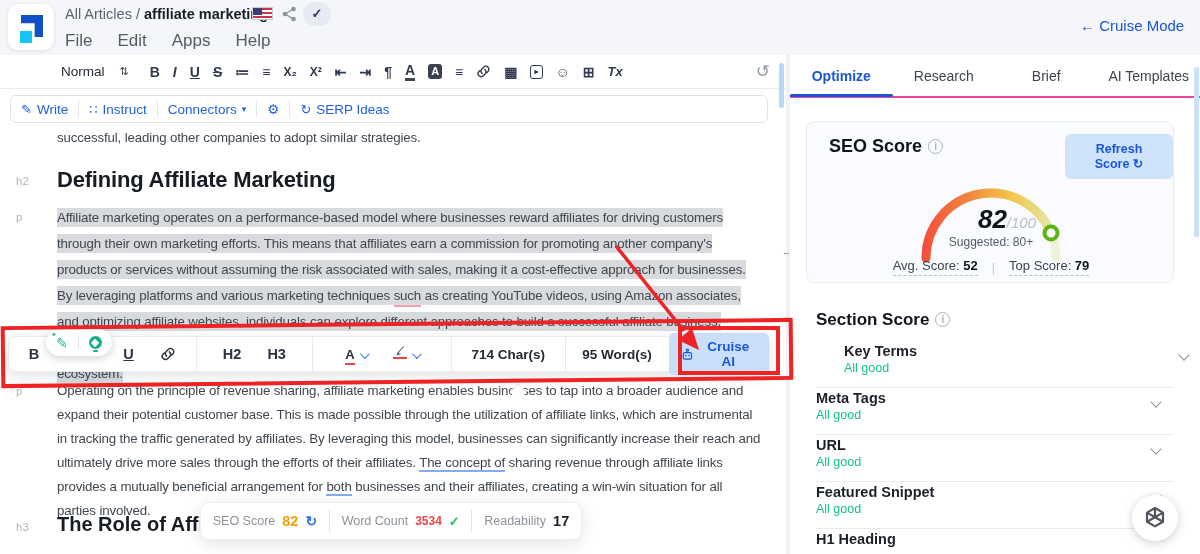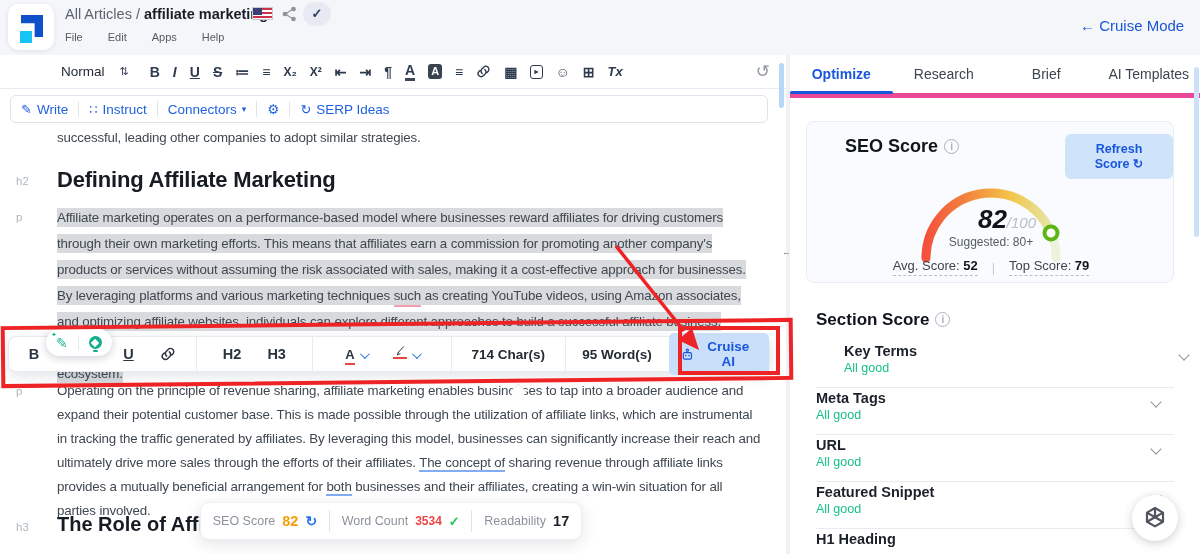--- a/index.html
+++ b/index.html
@@ -12,21 +12,21 @@
   .logo-card{left:8px;top:4px;width:46px;height:46px;background:#fff;border-radius:10px;box-shadow:0 1px 4px rgba(30,40,70,.10);}
   .logo-arrow{left:13px;top:11px;width:22px;height:22px;background:#1050c8;
     clip-path:polygon(0 0,100% 0,100% 100%,62% 100%,62% 38%,0 38%);}
   .logo-sq{left:12px;top:27px;width:12px;height:12px;background:#18c3f7;}
   .crumb{left:65px;top:6px;font-size:14.5px;color:#5b6470;}
   .crumb b{color:#181d26;font-weight:700;}
   .flag{left:252px;top:7px;width:21px;height:13px;background:repeating-linear-gradient(#c9344a 0 2px,#fff 2px 4px);border:0.5px solid #c8ccd2;}
   .flag i{position:absolute;left:0;top:0;width:9px;height:7px;background:#3a3f77;}
   .share-ic{left:282px;top:6px;}
   .check-pill{left:303px;top:2px;width:28px;height:24px;border-radius:13px;background:#e7eaf3;color:#333d63;font-size:13px;text-align:center;line-height:24px;font-weight:700;}
-  .menurow{left:65px;top:31px;font-size:11px;color:#525b66;display:flex;gap:25px;}
+  .menurow{left:65px;top:31px;font-size:17px;color:#525b66;display:flex;gap:25px;}
   .menurow span{cursor:default;}
   .cruise-mode{left:1080px;top:17px;color:#1a56db;font-size:15px;font-weight:500;}
 
   
   .editor{left:0;top:55px;width:786px;height:499px;background:#fff;}
   .fmt-toolbar{left:0;top:0;width:786px;height:34px;border-bottom:1px solid #e8ebef;display:flex;align-items:center;gap:13px;padding-left:14px;color:#2e3a4e;font-size:14px;}
   .fmt-toolbar .tname{font-size:13.5px;color:#222a35;margin-right:2px;margin-left:47px;}
   .fmt-toolbar .caret{font-size:11px;color:#3a4556;margin-right:8px;}
   .ic{font-size:14px;color:#2e3a4e;font-weight:600;line-height:16px;cursor:pointer;}
   .ic.u{text-decoration:underline;}
@@ -77,26 +77,26 @@
   .sp-refresh{color:#2672e8;font-weight:700;font-size:14px;}
   .sp-check{color:#21c55d;font-weight:700;font-size:13px;}
 
   
   .ed-scroll{left:779px;top:63px;width:5px;height:45px;background:#b9d8f8;border-radius:3px;}
   .panel-scroll{left:1194px;top:67px;width:5px;height:170px;background:#cbe0f9;border-radius:3px;}
   .resize-h{left:782px;top:247px;font-size:9px;color:#6d7681;letter-spacing:-1px;}
 
   
   .rpanel{left:790px;top:55px;width:410px;height:499px;background:#fff;}
-  .tabs{left:0;top:0;width:410px;height:43px;border-bottom:5px solid #ec4899;display:flex;}
+  .tabs{left:0;top:0;width:410px;height:43px;border-bottom:2px solid #ec4899;display:flex;}
   .tab{flex:1;display:flex;align-items:center;justify-content:center;font-size:14px;color:#3c4450;cursor:pointer;position:relative;}
   .tab.active{color:#1a56db;font-weight:700;}
   .tab.active:after{content:"";position:absolute;left:0;right:0;bottom:-1px;height:3px;background:#1a56db;border-radius:2px;}
   .seo-card{left:16px;top:66px;width:368px;height:162px;background:#f9fbfe;border:1px solid #e8edf4;border-radius:8px;}
-  .seo-title{left:22px;top:14px;font-size:18px;font-weight:700;color:#10151d;margin-left:16px;}
+  .seo-title{left:22px;top:14px;font-size:18px;font-weight:700;color:#10151d;}
   .info-ic{display:inline-block;width:15px;height:15px;border:1.2px solid #aab2bc;border-radius:50%;color:#aab2bc;font-size:10px;text-align:center;line-height:14px;font-weight:700;vertical-align:2px;margin-left:6px;}
   .refresh-btn{left:258px;top:12px;background:#cfe3fb;color:#1a56db;font-size:12.5px;font-weight:700;border:none;border-radius:6px;padding:8px 12px;cursor:pointer;}
   .gauge-num{left:16px;top:82px;width:368px;text-align:center;font-style:italic;}
   .gauge-num .big{font-size:26px;font-weight:700;color:#10151d;}
   .gauge-num .den{font-size:15px;color:#b9bfc8;}
   .gauge-sub{left:0;top:113px;width:368px;text-align:center;font-size:12px;color:#545c66;}
   .gauge-stats{left:0;top:136px;width:368px;text-align:center;font-size:13px;color:#3c4450;display:flex;justify-content:center;gap:14px;align-items:center;}
   .gauge-stats .st{border-bottom:1.5px dashed #b7bfc9;padding-bottom:2px;}
   .gauge-stats b{color:#10151d;}
   .gauge-stats .sep{color:#c6cdd6;}

